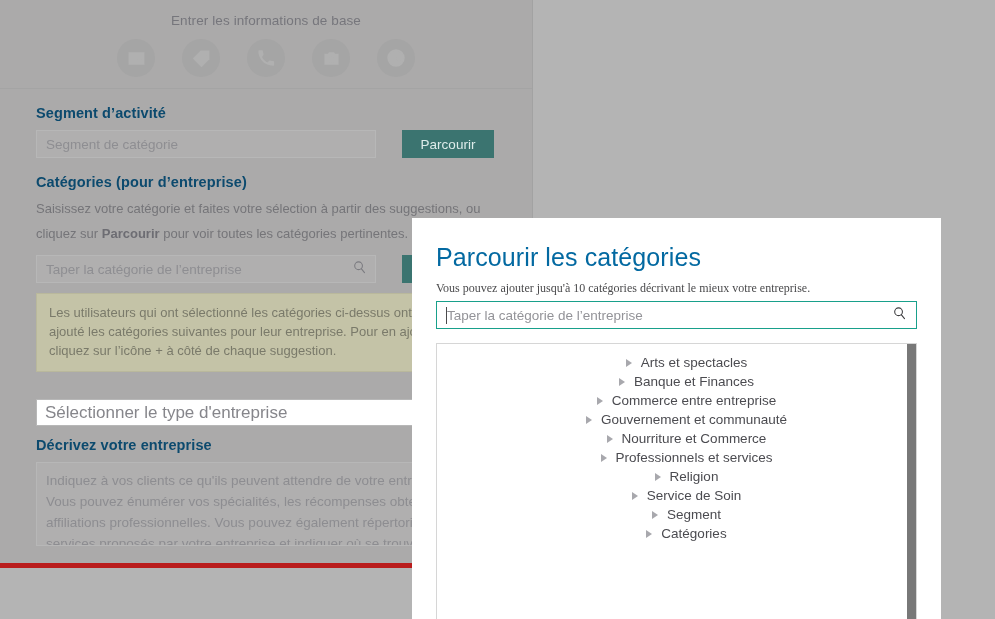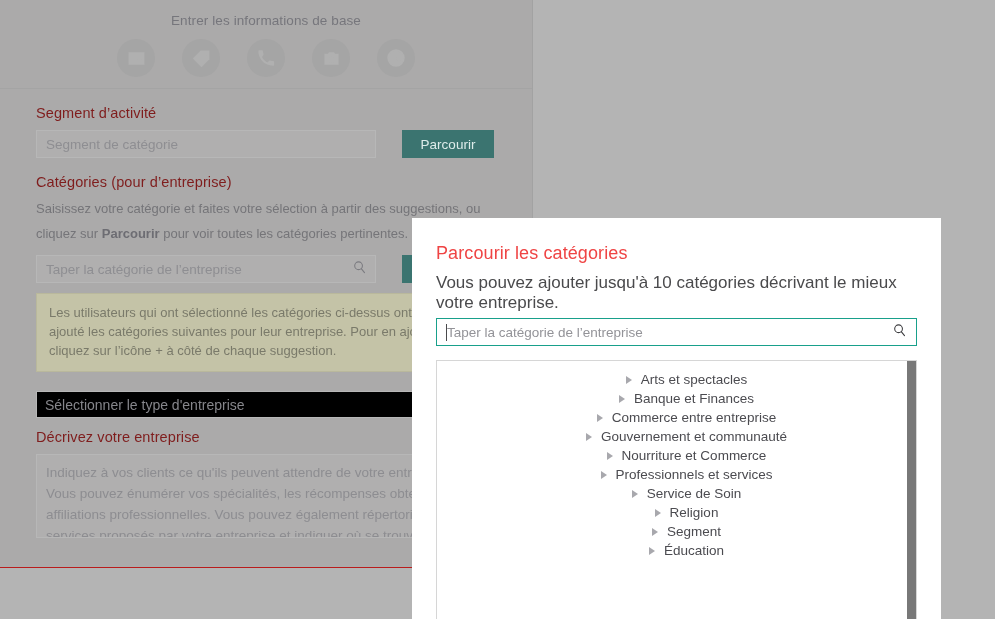--- a/index.html
+++ b/index.html
@@ -25,21 +25,21 @@
 
   
   #form-card {
     position: absolute;
     left: 0;
     top: 0;
     width: 533px;
     height: 568px;
     background: #abaaaa;
     border-right: 1px solid #a2a2a2;
-    border-bottom: 1px solid #b91c1c;
+    border-bottom: 5px solid #b91c1c;
     box-sizing: border-box;
   }
 
   
   .stepper {
     position: relative;
     height: 88px;
     border-bottom: 1px solid #a4a4a4;
   }
   .stepper-title {
@@ -70,22 +70,22 @@
   .step-circle svg rect,
   .step-circle svg circle,
   .step-circle svg polygon { fill: #b0b0b0; }
 
   
   .form-body {
     padding: 16px 38px 0 36px;
   }
   .field-label {
     font-size: 14.5px;
-    color: #7f1d1d;
-    font-weight: 400;
+    color: #0c4a6e;
+    font-weight: 700;
     margin: 0 0 9px 0;
     letter-spacing: .1px;
   }
   .field-sub {
     font-size: 13px;
     color: #757579;
     line-height: 25px;
     margin: -3px 0 9px 0;
     max-width: 470px;
   }
@@ -143,27 +143,27 @@
     border: 1px solid #b9b89c;
     padding: 9px 12px 11px 12px;
     font-size: 13px;
     color: #7a7a6a;
     line-height: 19px;
     box-sizing: border-box;
     width: 460px;
   }
 
   .select-input {
-    margin-top: 8px;
+    margin-top: 16px;
     height: 27px;
     border: 1px solid #b7b7b7;
-    background: #000000;
-    display: flex;
-    align-items: center;
-    font-size: 14px;
+    background: #ffffff;
+    display: flex;
+    align-items: center;
+    font-size: 17px;
     color: #86868b;
     padding-left: 8px;
     box-sizing: border-box;
     width: 460px;
   }
 
   .textarea-input {
     margin-top: 0;
     height: 84px;
     border: 1px solid #b7b7b7;
@@ -183,30 +183,31 @@
     left: 412px;
     top: 218px;
     width: 529px;
     height: 401px;
     background: #ffffff;
     box-shadow: 0 0 0 0 rgba(0,0,0,0);
     box-sizing: border-box;
   }
   .modal-inner { padding: 16px 24px 0 24px; }
   .modal-title {
-    font-size: 18px;
-    color: #ef4444;
+    font-size: 25px;
+    color: #0369a1;
     font-weight: 400;
     margin: 9px 0 9px 0;
     letter-spacing: .1px;
   }
   .modal-hint {
-    font-size: 17px;
+    font-size: 12px;
     color: #4a4a4c;
     margin: 0 0 5px 0;
+    font-family: Liberation Serif, serif;
   }
   .modal-search {
     position: relative;
     height: 28px;
     border: 1.5px solid #18a08b;
     background: #fff;
     display: flex;
     align-items: center;
     box-sizing: border-box;
   }
@@ -456,45 +457,45 @@
                 </svg>
               </span>
               <span class="cat-label">Professionnels et services</span>
             </li>
             <li class="cat-item">
               <span class="tri">
                 <svg width="8" height="10" viewBox="0 0 8 10">
                   <polygon points="1,1 7,5 1,9" fill="#a8a8ad"></polygon>
                 </svg>
               </span>
+              <span class="cat-label">Religion</span>
+            </li>
+            <li class="cat-item">
+              <span class="tri">
+                <svg width="8" height="10" viewBox="0 0 8 10">
+                  <polygon points="1,1 7,5 1,9" fill="#a8a8ad"></polygon>
+                </svg>
+              </span>
               <span class="cat-label">Service de Soin</span>
             </li>
             <li class="cat-item">
               <span class="tri">
                 <svg width="8" height="10" viewBox="0 0 8 10">
                   <polygon points="1,1 7,5 1,9" fill="#a8a8ad"></polygon>
                 </svg>
               </span>
-              <span class="cat-label">Religion</span>
-            </li>
-            <li class="cat-item">
-              <span class="tri">
-                <svg width="8" height="10" viewBox="0 0 8 10">
-                  <polygon points="1,1 7,5 1,9" fill="#a8a8ad"></polygon>
-                </svg>
-              </span>
               <span class="cat-label">Segment</span>
             </li>
             <li class="cat-item">
               <span class="tri">
                 <svg width="8" height="10" viewBox="0 0 8 10">
                   <polygon points="1,1 7,5 1,9" fill="#a8a8ad"></polygon>
                 </svg>
               </span>
-              <span class="cat-label">Éducation</span>
+              <span class="cat-label">Catégories</span>
             </li>
           </ul>
         <div class="scrollbar-track">
           <div class="scrollbar-thumb"></div>
         </div>
       </div>
 
     </div>
   </div>
 

